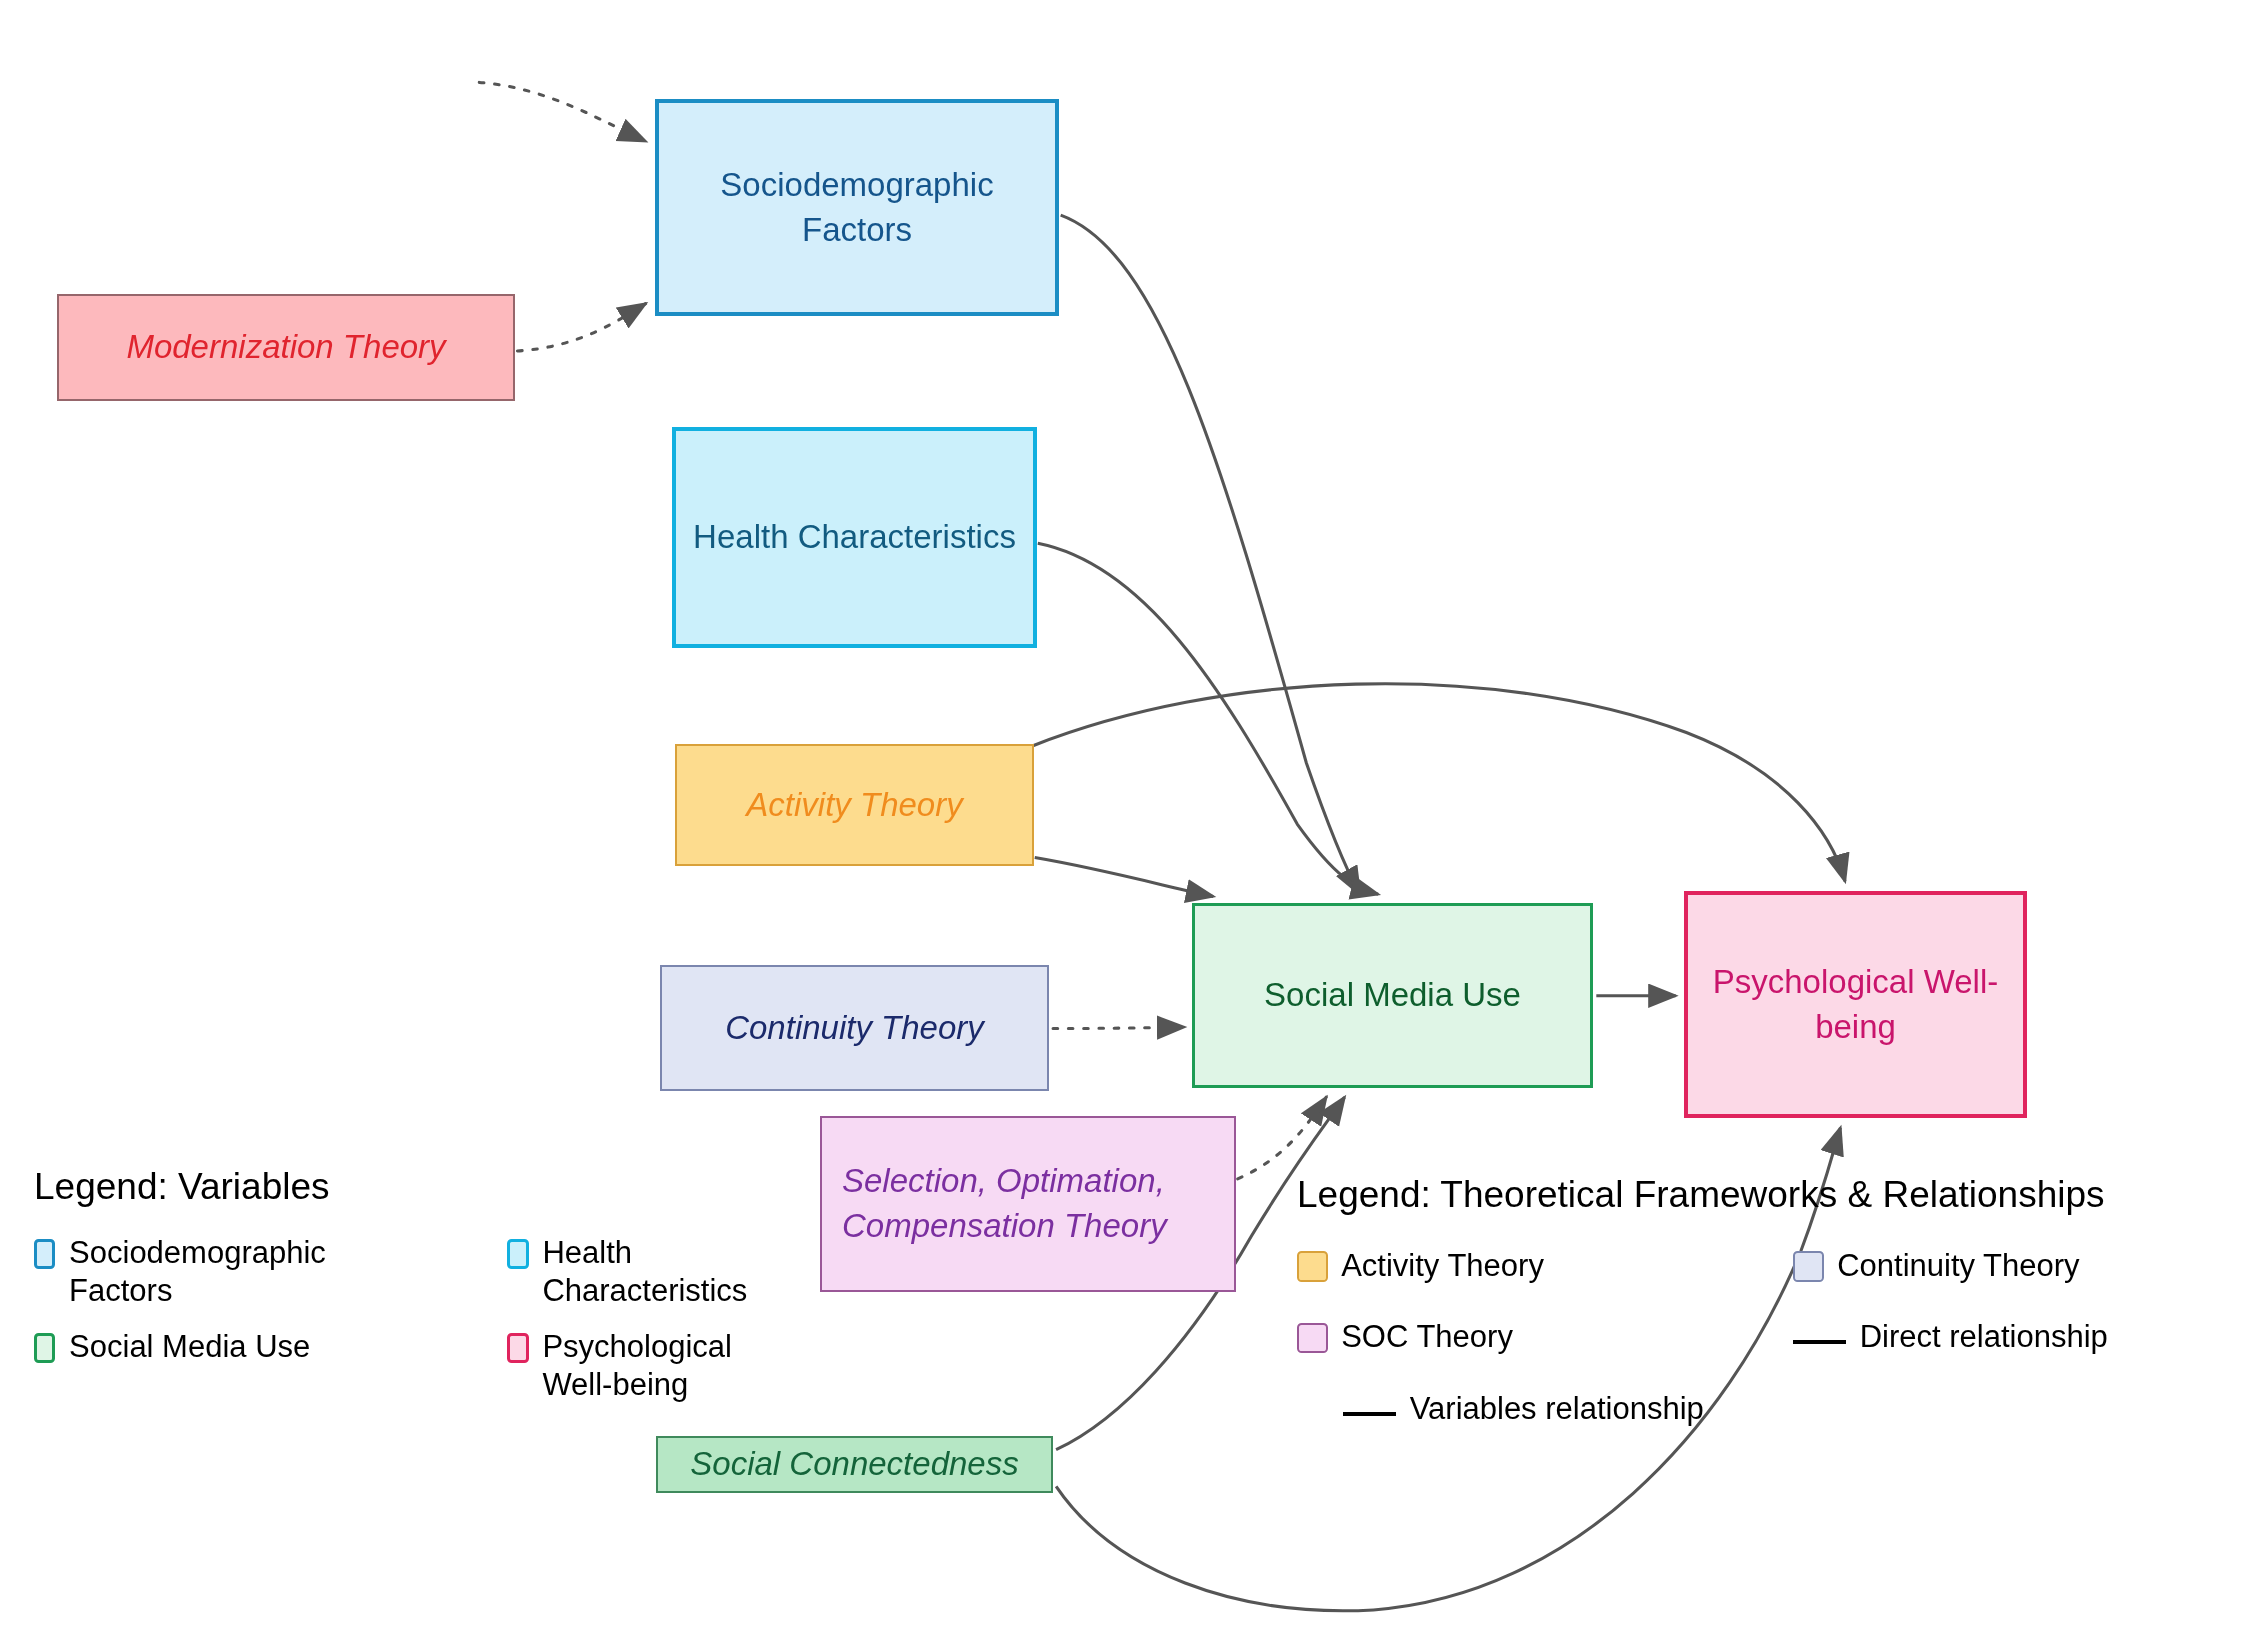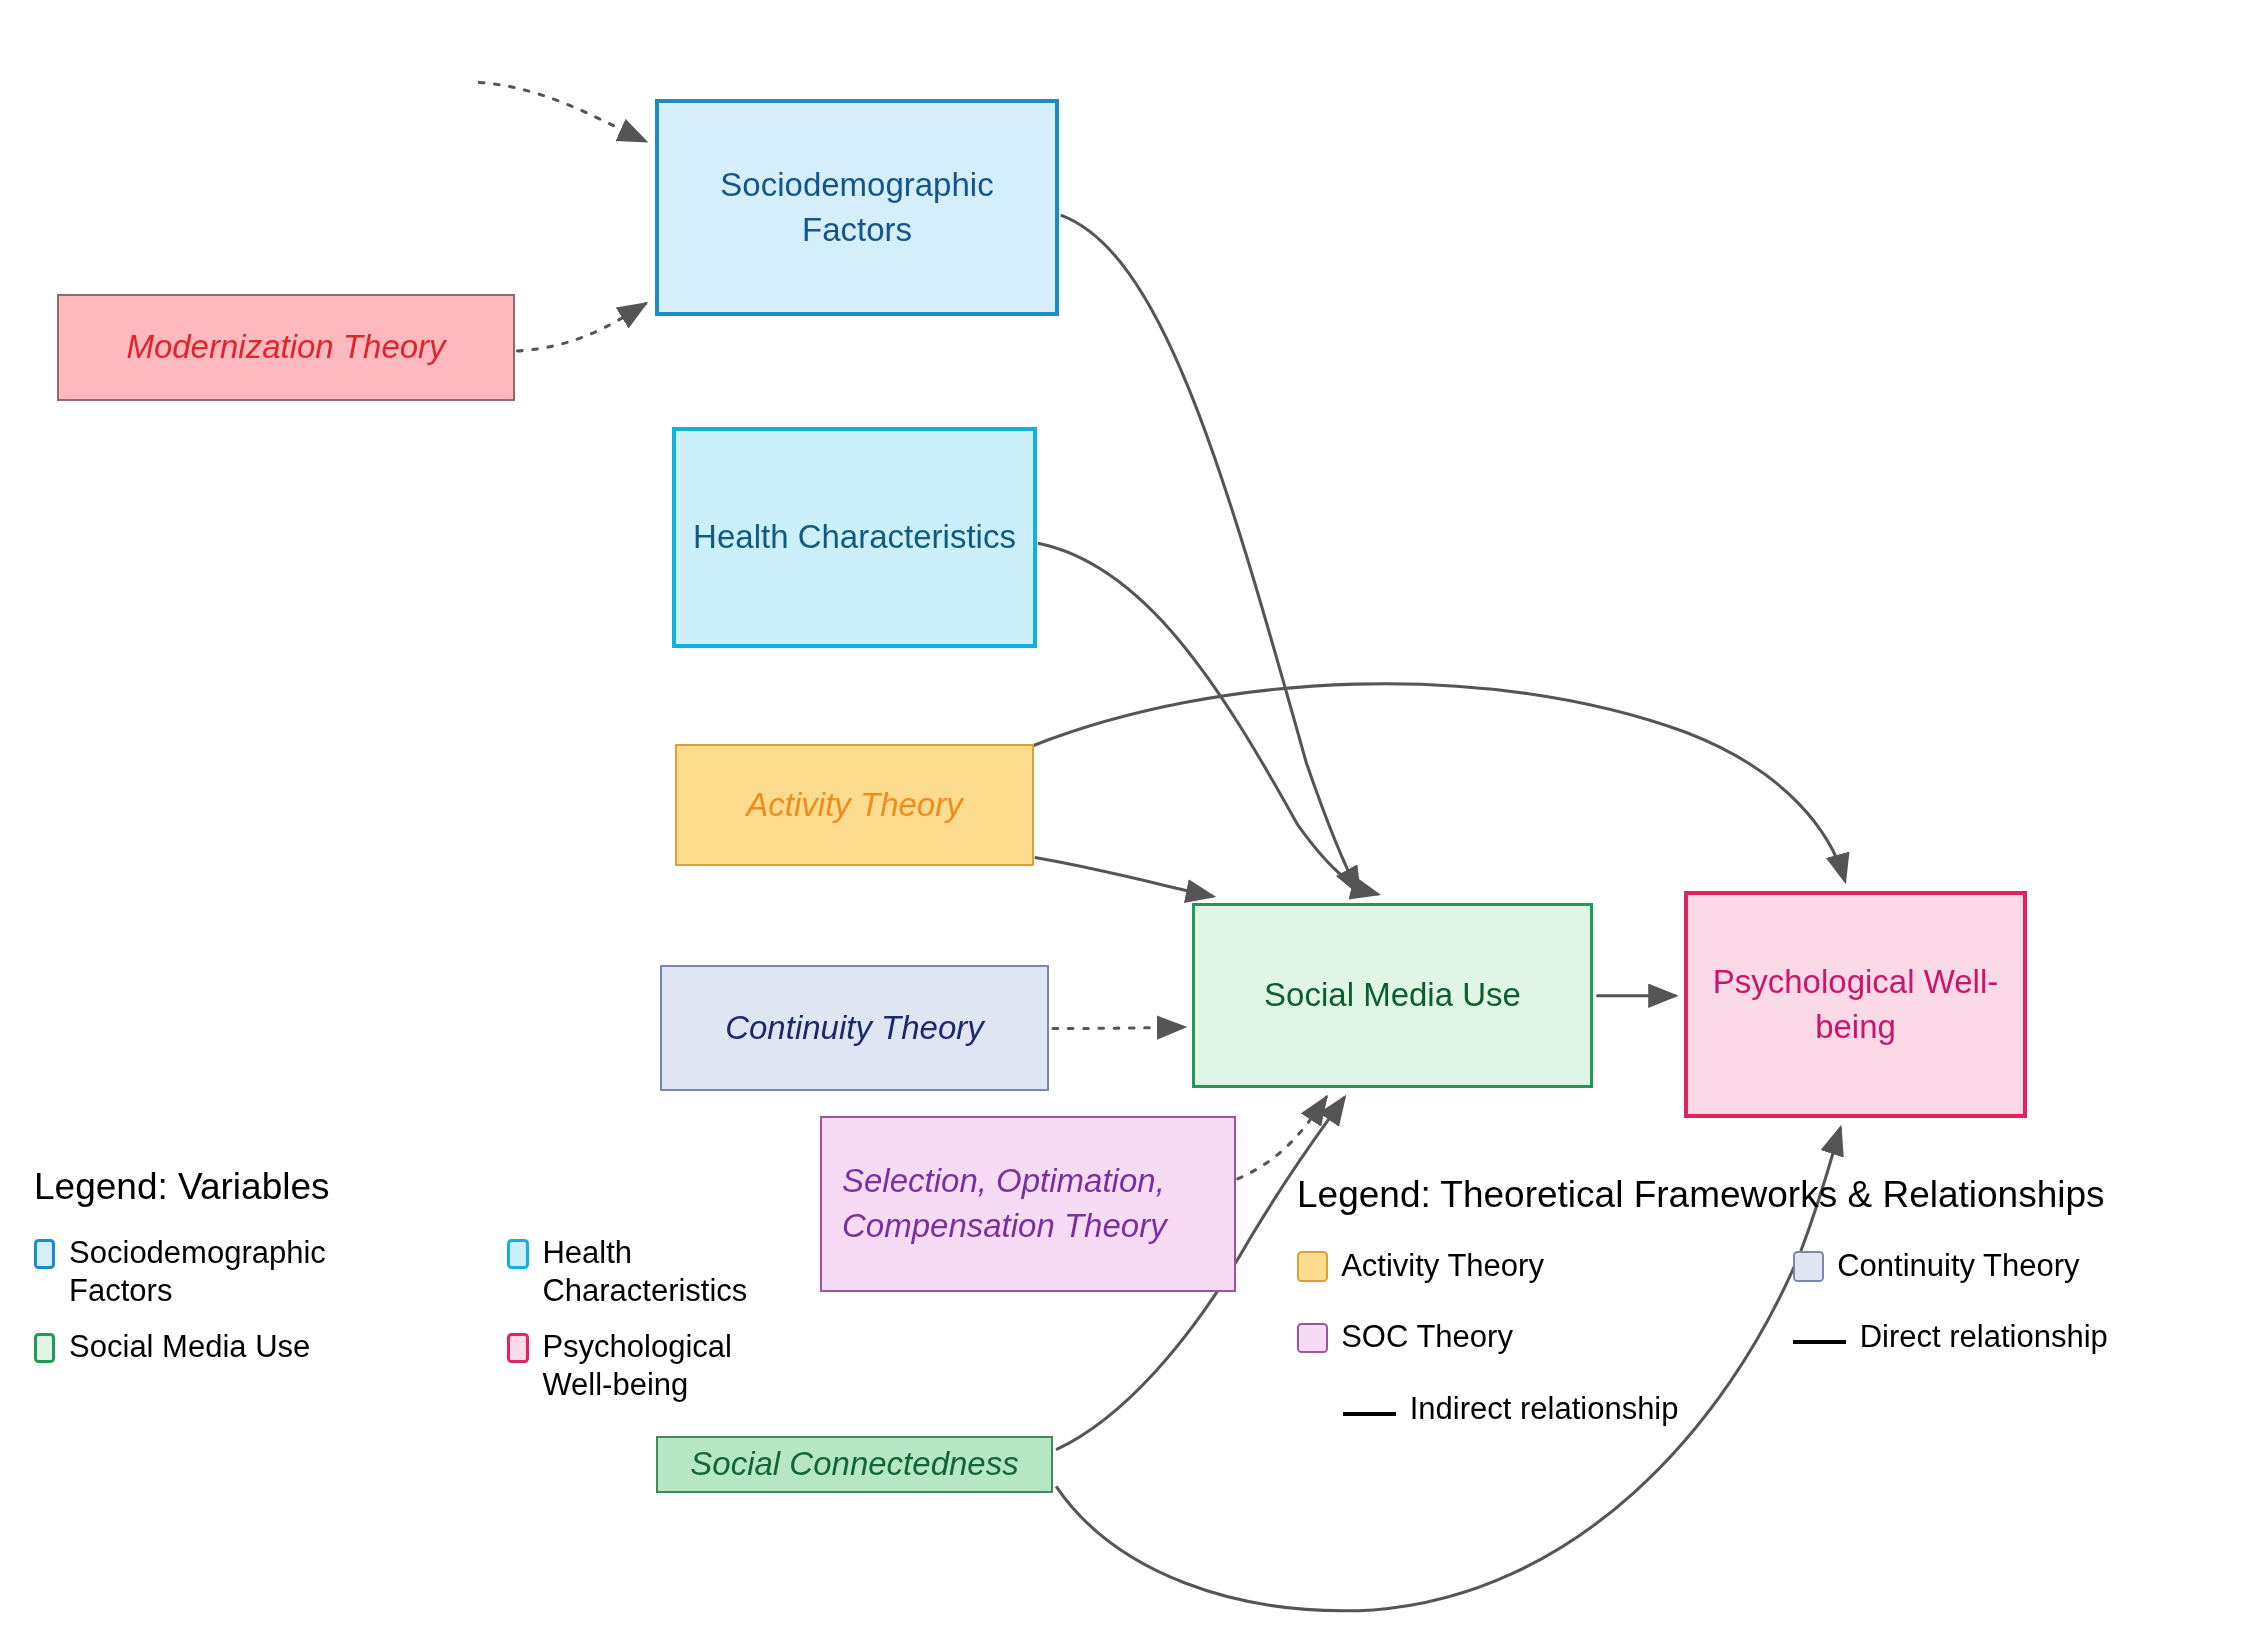--- a/index.html
+++ b/index.html
@@ -162,21 +162,21 @@
         <div class="legend-row">
           <div class="sw yellow"></div>
           <div class="litem">Activity Theory</div>
         </div>
         <div class="legend-row">
           <div class="sw magenta"></div>
           <div class="litem">SOC Theory</div>
         </div>
         <div class="legend-row" style="padding-left:46px">
           <div class="lline"></div>
-          <div class="litem">Indirect relationship</div>
+          <div class="litem">Variables relationship</div>
         </div>
       </div>
       <div class="col f2">
         <div class="legend-row">
           <div class="sw periwinkle"></div>
           <div class="litem">Continuity Theory</div>
         </div>
         <div class="legend-row">
           <div class="lline"></div>
           <div class="litem">Direct relationship</div>

